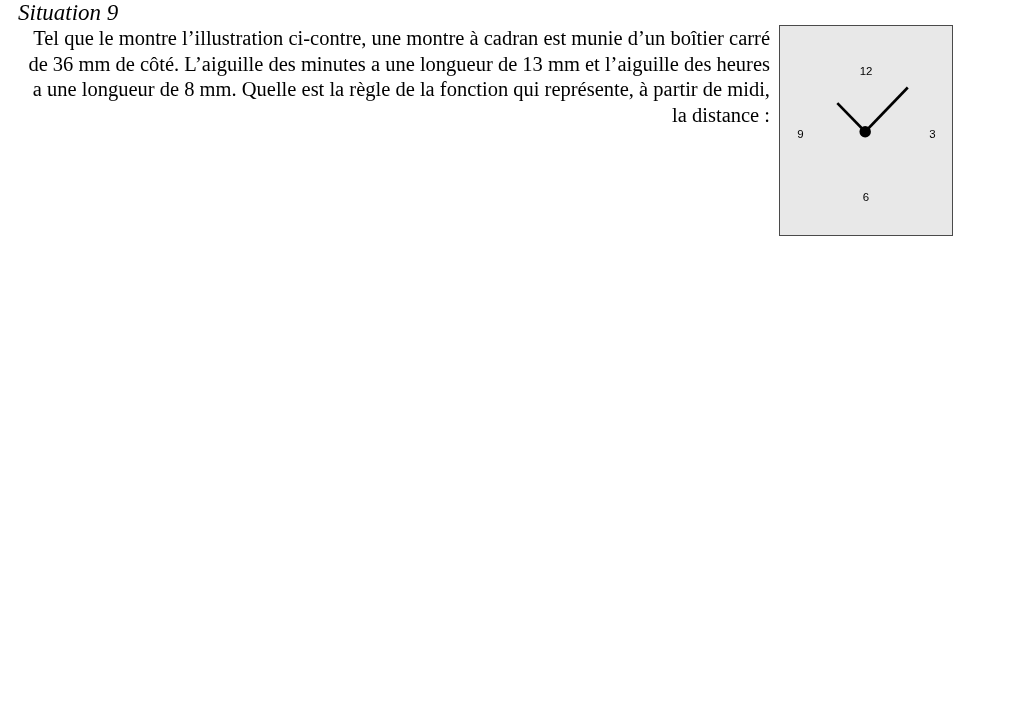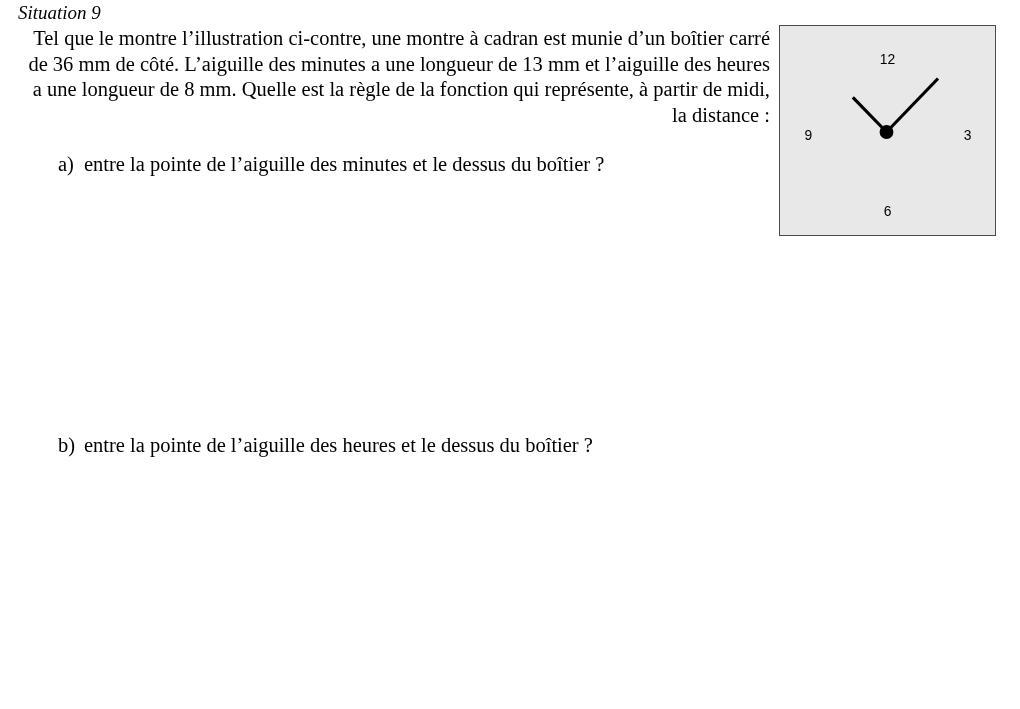--- a/index.html
+++ b/index.html
@@ -18,21 +18,21 @@
   .page {
     position: relative;
     width: 1020px;
     height: 709px;
   }
   .situation-title {
     position: absolute;
     left: 18px;
     top: 2px;
     font-style: italic;
-    font-size: 19px;
+    font-size: 23px;
     line-height: 22px;
     white-space: nowrap;
   }
   .body-text {
     position: absolute;
     left: 18px;
     top: 26px;
     width: 752px;
     font-size: 20.5px;
     line-height: 25.5px;
@@ -53,21 +53,21 @@
     top: 152px;
   }
   #question-b {
     left: 58px;
     top: 433px;
   }
   .clock-figure {
     position: absolute;
     left: 779px;
     top: 25px;
-    width: 217px;
+    width: 174px;
     height: 211px;
     background: #e8e8e8;
     border: 1.5px solid #4a4a4a;
     box-sizing: border-box;
   }
   .clock-figure svg {
     display: block;
     width: 100%;
     height: 100%;
   }
@@ -79,27 +79,21 @@
 </style>
 </head>
 <body>
 
 <div class="page">
 
   <div class="situation-title">Situation 9</div>
 
   <div class="body-text">Tel que le montre l’illustration ci-contre, une montre à cadran est munie d’un boîtier carré de 36 mm de côté. L’aiguille des minutes a une longueur de 13 mm et l’aiguille des heures a une longueur de 8 mm. Quelle est la règle de la fonction qui représente, à partir de midi, la distance :</div>
 
-  <div class="question" id="question-a">
-    <span class="marker">a)</span><span>entre la pointe de l’aiguille des minutes et le dessus du boîtier ?</span>
-  </div>
 
-  <div class="question" id="question-b">
-    <span class="marker">b)</span><span>entre la pointe de l’aiguille des heures et le dessus du boîtier ?</span>
-  </div>
 
   <div class="clock-figure">
     <svg viewBox="0 0 210 211" xmlns="http://www.w3.org/2000/svg">
       <text class="clock-num" x="105" y="38" text-anchor="middle">12</text>
       <text class="clock-num" x="186" y="115" text-anchor="middle">3</text>
       <text class="clock-num" x="105" y="192" text-anchor="middle">6</text>
       <text class="clock-num" x="25" y="115" text-anchor="middle">9</text>
 
       <line x1="104" y1="107" x2="156" y2="53" stroke="#000000" stroke-width="3.2"></line>
       <line x1="104" y1="107" x2="70" y2="72" stroke="#000000" stroke-width="3.2"></line>

